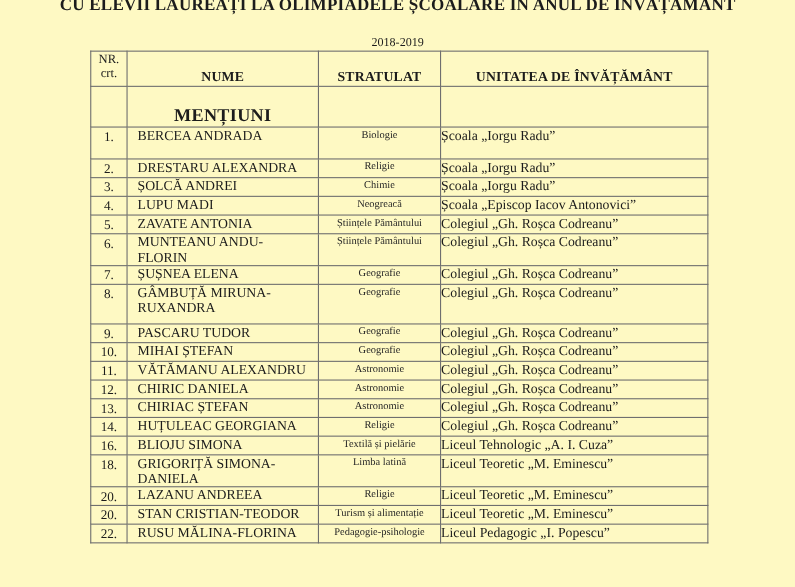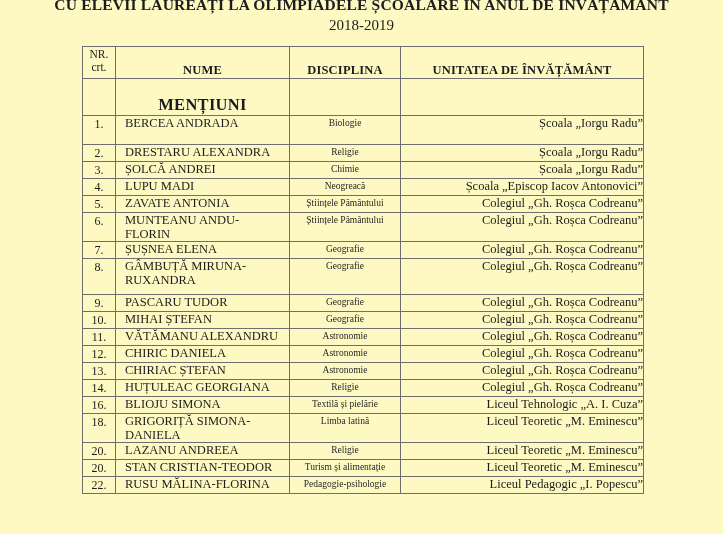--- a/index.html
+++ b/index.html
@@ -3,21 +3,21 @@
 <meta charset="utf-8">
 <style>
   html,body{margin:0;padding:0;background:#e8e8e8;}
   .page{
     position:relative;width:723px;height:534px;margin:0;
     background:#fef9c3;overflow:hidden;
     font-family:"Liberation Serif","DejaVu Serif",serif;color:#1c1c1c;
   }
   .title{position:absolute;top:-5px;left:0;width:723px;text-align:center;}
   .title-line1{font-weight:bold;font-size:15.5px;line-height:19px;letter-spacing:.2px;}
-  .title-line2{font-size:15px;line-height:19px;margin-top:2px;}
+  .title-line2{font-size:11px;line-height:19px;margin-top:16px;}
   table.results{
     position:absolute;top:46px;left:82px;width:561px;
     border-collapse:collapse;table-layout:fixed;
   }
   col.c-nr{width:33px;}
   col.c-name{width:174px;}
   col.c-disc{width:111px;}
   col.c-school{width:243px;}
   th,td{border:1px solid #6f6f6f;vertical-align:top;overflow:hidden;padding:0;}
   thead tr{height:28px;}
@@ -29,21 +29,21 @@
   td.section-cell{font-weight:bold;font-size:16.5px;text-align:center;padding-top:16px;
     letter-spacing:.3px;}
   tbody tr{height:15px;}
   tbody tr.two-line{height:28px;}
   tbody tr.extra-one{height:29px;}
   tbody tr.extra-two{height:36px;}
   td.cell-nr{text-align:center;font-size:12px;padding-top:1px;}
   td.cell-name{padding-left:9px;font-size:12.5px;line-height:13.5px;padding-top:1px;
     white-space:pre-line;}
   td.cell-disc{text-align:center;font-size:9.5px;line-height:11px;padding-top:2px;color:#262626;}
-  td.cell-school{text-align:right;font-size:12.5px;line-height:13.5px;padding-top:1px;}
+  td.cell-school{text-align:left;font-size:12.5px;line-height:13.5px;padding-top:1px;}
 </style>
 </head>
 <body>
 
 <div class="page">
 
   <div class="title">
     <div class="title-line1">CU ELEVII LAUREAȚI LA OLIMPIADELE ȘCOALARE ÎN ANUL DE ÎNVĂȚĂMÂNT</div>
     <div class="title-line2">2018-2019</div>
   </div>
@@ -53,21 +53,21 @@
       <col class="c-nr">
         <col class="c-name">
         <col class="c-disc">
         <col class="c-school">
     </colgroup>
     <thead>
       <tr>
         <th class="head-nr">NR.
 crt.</th>
         <th class="head-col">NUME</th>
-        <th class="head-col">DISCIPLINA</th>
+        <th class="head-col">STRATULAT</th>
         <th class="head-col">UNITATEA DE ÎNVĂȚĂMÂNT</th>
       </tr>
     </thead>
     <tbody>
       <tr class="section-row">
         <td></td>
         <td class="section-cell">MENȚIUNI</td>
         <td></td>
         <td></td>
       </tr>

